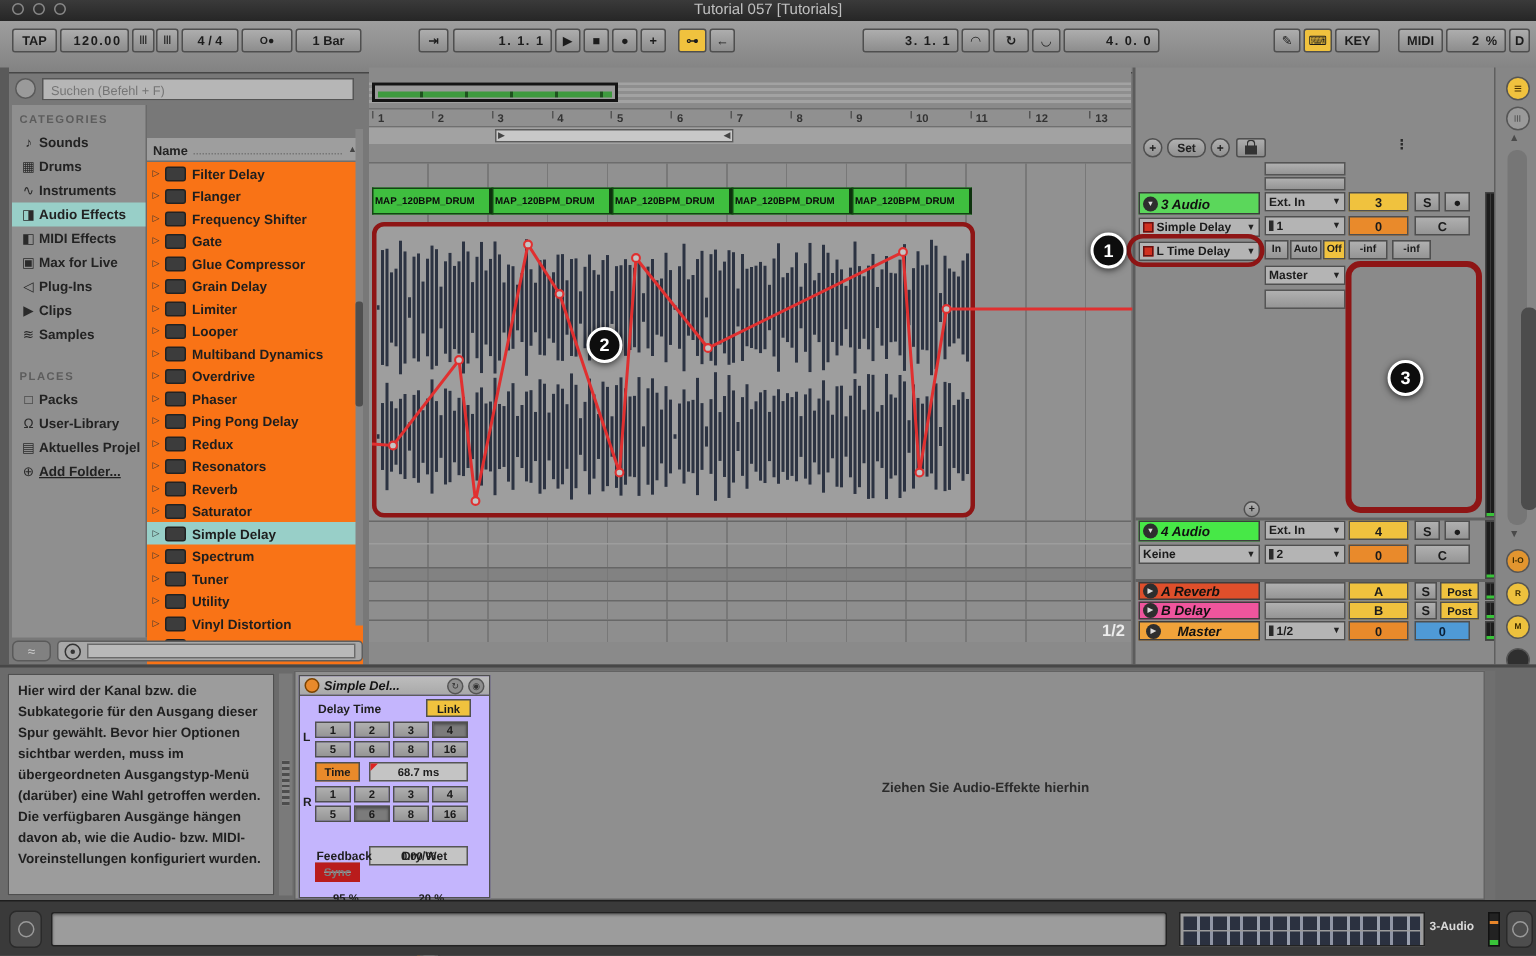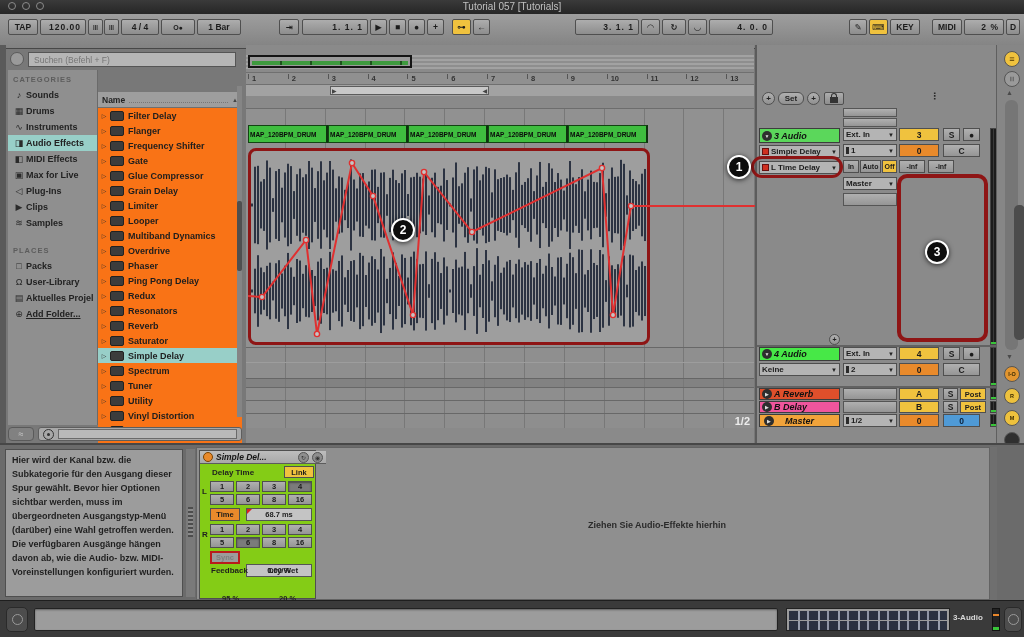--- a/index.html
+++ b/index.html
@@ -112,31 +112,31 @@
   #callout3{left:897px;top:174px;width:91px;height:168px;border:4px solid var(--calloutred);border-radius:10px;z-index:30;}
   
   #bottom{left:0;top:443px;width:1024px;height:157px;background:#6b6b6b;border-top:2px solid #474747;}
   #help{left:5px;top:4px;width:178px;height:148px;background:#9c9c9c;border:1px solid #4f4f4f;}
   #helptitle{height:15px;background:#c6c6c6;border-bottom:1px solid #6a6a6a;font-size:9.5px;font-weight:bold;font-style:italic;color:#1d1d1d;padding:1px 0 0 5px;box-sizing:border-box;}
   #helpbody{padding:4px 6px;font-size:9px;font-weight:bold;color:#1f1f1f;line-height:1.55;}
   #devsplit{left:186px;top:4px;width:9px;height:148px;background:#7a7a7a;}
   #devhandle{left:2px;top:58px;width:5px;height:30px;background:repeating-linear-gradient(0deg,#4d4d4d 0 2px,#8a8a8a 2px 4px);}
   #chain{left:196px;top:2px;width:794px;height:153px;background:#8f8f8f;border:1px solid #636363;}
   #rightstrip2{left:990px;top:2px;width:7px;height:153px;background:#6f6f6f;}
-  #sdev{left:2px;top:2px;width:117px;height:149px;background:#84cc16;border:1px solid #4f4f4f;}
+  #sdev{left:2px;top:2px;width:128px;height:149px;background:#c4b5fd;border:1px solid #4f4f4f;}
   #sdevtitle{left:0;top:0;width:126px;height:13px;background:linear-gradient(#bdbdbd,#a9a9a9);border-bottom:1px solid #5c5c5c;display:flex;align-items:center;padding:0 3px;gap:3px;box-sizing:border-box;}
   #sdevpow{width:8px;height:8px;border-radius:50%;background:var(--valorange);border:1px solid #7a4200;flex:none;}
   #sdevname{font-size:8.5px;font-weight:bold;font-style:italic;color:#141414;white-space:nowrap;overflow:hidden;flex:1;}
   .titico{width:9px;height:9px;border-radius:50%;background:#8e8e8e;border:1px solid #555;font-size:6px;color:#333;display:flex;align-items:center;justify-content:center;flex:none;}
   .dlbl{font-size:8px;font-weight:bold;color:#1f1f1f;}
   .beatbtn{width:24px;height:11px;font-size:7.5px;}
   .beatbtn.pressed{background:#7b7b7b;box-shadow:inset 0 1px 2px rgba(0,0,0,.4);}
   .valfield{background:#c4c4c4;border:1px solid #555;font-size:7.5px;font-weight:bold;color:#1d1d1d;display:flex;align-items:center;justify-content:center;position:relative;}
   .valfield.red:before{content:"";position:absolute;left:0;top:0;border-top:5px solid #d22;border-right:5px solid transparent;}
-  .dis{color:#7e7e7e;background:#9c9c9c;border:2px solid #b91c1c;}
+  .dis{color:#7e7e7e;background:#9c9c9c;border:6px solid #b91c1c;margin-top:24px;}
   .knob{width:20px;height:20px;border-radius:50%;position:relative;}
   .knob .inner{position:absolute;left:3px;top:3px;width:14px;height:14px;border-radius:50%;background:#a2a2a2;}
   .knob .needle{position:absolute;left:9px;top:2px;width:2px;height:8px;background:#222;transform-origin:1px 8px;}
   #dropzone{left:132px;top:2px;width:656px;height:149px;display:flex;align-items:center;justify-content:center;}
   #droptext{font-size:9px;font-weight:bold;color:#2b2b2b;}
   
   #status{left:0;top:600px;width:1024px;height:37px;background:#3a3a3a;border-top:1px solid #1e1e1e;}
   .cap{background:#4d4d4d;border:1px solid #2a2a2a;border-radius:5px;display:flex;align-items:center;justify-content:center;}
   .cap:after{content:"";width:9px;height:9px;border-radius:50%;border:1px solid #9a9a9a;}
   #statusfield{left:34px;top:7px;width:744px;height:23px;background:#9c9c9c;border:1px solid #222;border-radius:2px;box-shadow:inset 0 1px 2px rgba(0,0,0,.4);}

